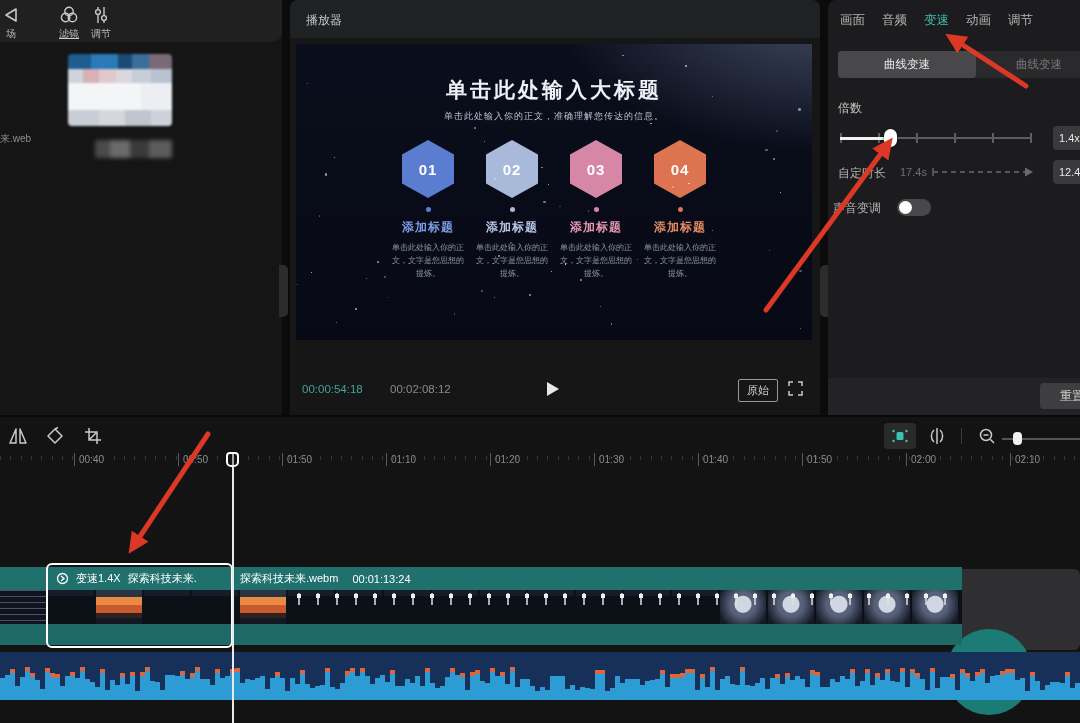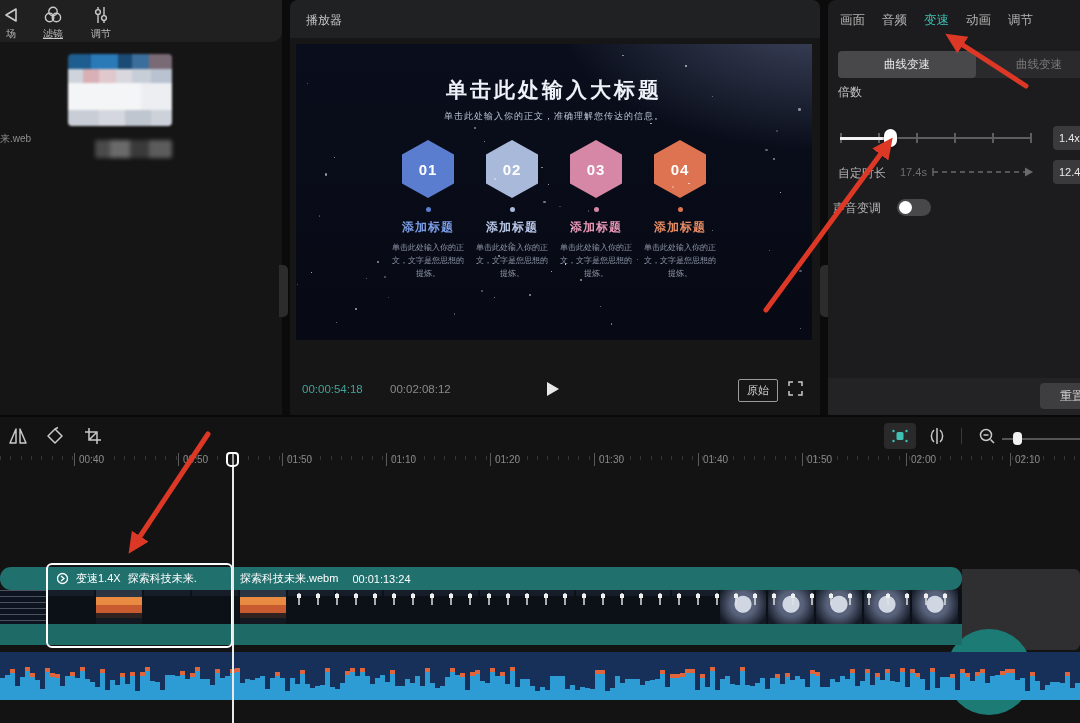--- a/index.html
+++ b/index.html
@@ -81,21 +81,21 @@
   .tl-tool{position:absolute;top:6px;width:26px;height:26px;display:flex;align-items:center;justify-content:center;cursor:pointer;}
   .preview-btn{position:absolute;left:884px;top:6px;width:32px;height:26px;background:#2a2a2a;border-radius:4px;display:flex;align-items:center;justify-content:center;}
   .tb-div{position:absolute;left:961px;top:11px;width:1px;height:16px;background:#3a3a3a;}
   .zoom-line{position:absolute;left:1002px;top:21px;width:78px;height:2px;background:#555;}
   .zoom-knob{position:absolute;left:1013px;top:15px;width:9px;height:13px;background:#f2f2f2;border-radius:4px;}
   .minor-ticks{position:absolute;left:0;top:39px;width:1080px;height:4px;
                background:repeating-linear-gradient(90deg,#3e3e3e 0 1px,transparent 1px 10.33px);opacity:.8;}
   .ruler-label{position:absolute;top:36px;font-size:10px;color:#8a8a8a;border-left:1px solid #5a5a5a;padding-left:4px;line-height:13px;}
   .lane{position:absolute;left:962px;top:152px;width:118px;height:81px;background:#2f2f31;border-radius:0 6px 6px 0;}
   .teal-circle{position:absolute;left:946px;top:212px;width:86px;height:86px;border-radius:50%;background:#1d7b76;}
-  .clip-header{position:absolute;left:0;top:150px;width:962px;height:23px;background:#20706e;display:flex;align-items:center;border-radius:11px;}
+  .clip-header{position:absolute;left:0;top:150px;width:962px;height:23px;background:#20706e;display:flex;align-items:center;}
   .ch-t1{position:absolute;left:56px;display:flex;align-items:center;gap:7px;font-size:11px;color:#fff;white-space:nowrap;}
   .ch-t2{position:absolute;left:240px;display:flex;align-items:center;gap:14px;font-size:11px;color:#fff;white-space:nowrap;}
   .film{position:absolute;left:0;top:173px;width:962px;height:34px;background:#0c1017;display:flex;gap:2px;overflow:hidden;}
   .seg-f{height:34px;flex:0 0 46px;background:linear-gradient(180deg,#161c28 0 6px,#0c1017 6px);}
   .seg-f.specks{background:repeating-linear-gradient(180deg,rgba(190,198,212,.35) 0 1px,transparent 1px 6px),#0e1320;}
   .seg-f.sunset{background:linear-gradient(180deg,#2a3442 0 22%,#e88a42 22% 45%,#c85a30 45% 68%,#30231f 68% 82%,#141820 82%);}
   .seg-f.moon{background:radial-gradient(circle at 50% 42%,#d0d7e2 0 8px,#58627a 9px 12px,#141a26 26px),#10141d;}
   .dots-row{position:absolute;left:296px;top:176px;width:660px;height:12px;
             background-image:radial-gradient(circle 2.2px at 3px 3px,#f0f0f0 97%,transparent),
                              linear-gradient(90deg,transparent 2.2px,rgba(225,225,225,.75) 2.2px 3.6px,transparent 3.6px);
@@ -117,21 +117,21 @@
   <div class="abs media-panel">
     <div class="abs media-toolbar">
       <div class="tool-item" style="left:-6px;">
         <div class="ticon">
           <svg width="20" height="20" viewBox="0 0 20 20">
               <path d="M15 4 L5 10 L15 16 Z" fill="none" stroke="#c9c9c9" stroke-width="1.6" stroke-linejoin="round"></path>
             </svg>
         </div>
         <div class="tlabel">场</div>
       </div>
-      <div class="tool-item" style="left:36px;text-decoration:underline;">
+      <div class="tool-item" style="left:52px;text-decoration:underline;">
         <div class="ticon">
           <svg width="20" height="20" viewBox="0 0 20 20" fill="none" stroke="#c9c9c9" stroke-width="1.4">
             <circle cx="10" cy="6.5" r="4.2"></circle>
               <circle cx="6.6" cy="12.5" r="4.2"></circle>
               <circle cx="13.4" cy="12.5" r="4.2"></circle>
           </svg>
         </div>
         <div class="tlabel">滤镜</div>
       </div>
       <div class="tool-item" style="left:84px;">
@@ -269,21 +269,21 @@
       <div class="rp-tab sel">变速</div>
       <div class="rp-tab">动画</div>
       <div class="rp-tab">调节</div>
     </div>
 
     <div class="seg">
       <div class="seg-on">曲线变速</div>
       <div class="seg-off">曲线变速</div>
     </div>
 
-    <div class="abs rp-label" style="left:10px;top:84px;text-align:right;">倍数</div>
+    <div class="abs rp-label" style="left:10px;top:100px;text-align:right;">倍数</div>
 
     <div class="mult-slider">
       <div class="ms-track"></div>
       <div class="ms-tick" style="left:12px;"></div>
       <div class="ms-tick" style="left:50px;"></div>
       <div class="ms-tick" style="left:88px;"></div>
       <div class="ms-tick" style="left:126px;"></div>
       <div class="ms-tick" style="left:164px;"></div>
       <div class="ms-tick" style="left:202px;"></div>
       <div class="ms-fill"></div>

